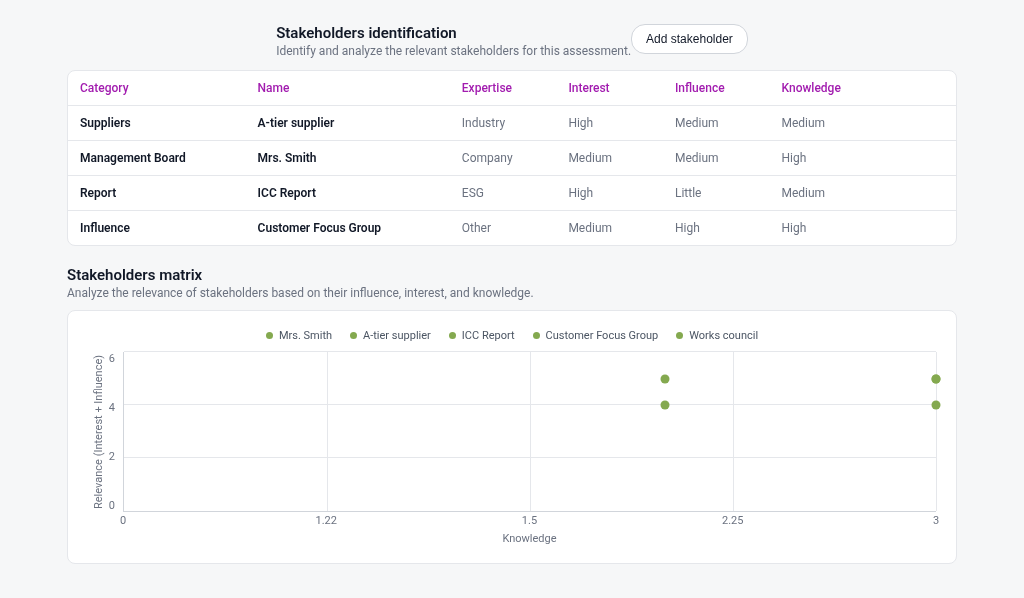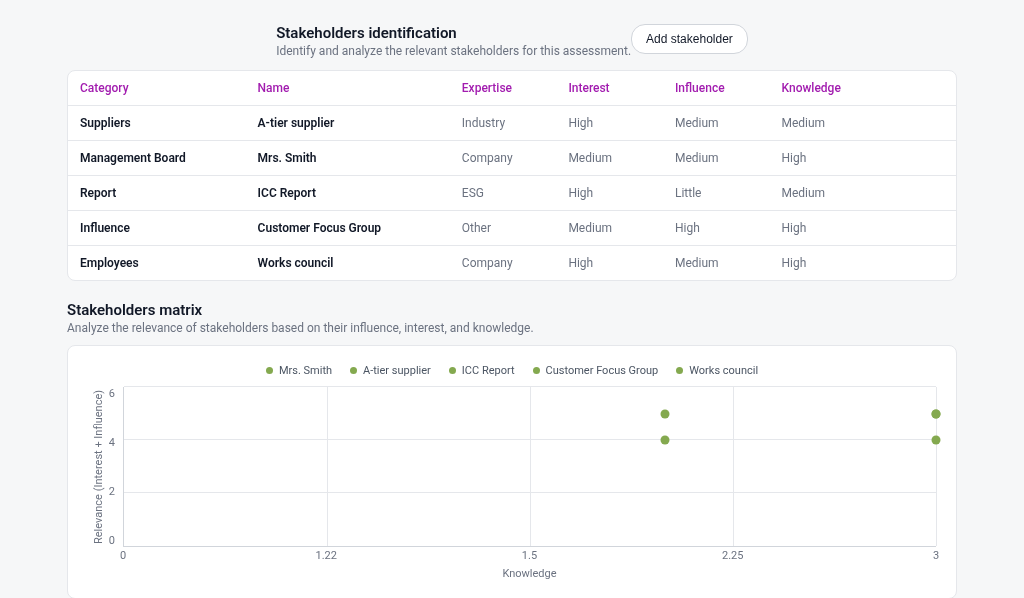--- a/index.html
+++ b/index.html
@@ -117,28 +117,20 @@
             <td class="muted">Medium</td>
           </tr>
           <tr>
             <td class="strong">Influence</td>
             <td class="strong">Customer Focus Group</td>
             <td class="muted">Other</td>
             <td class="muted">Medium</td>
             <td class="muted">High</td>
             <td class="muted">High</td>
           </tr>
-          <tr>
-            <td class="strong">Employees</td>
-            <td class="strong">Works council</td>
-            <td class="muted">Company</td>
-            <td class="muted">High</td>
-            <td class="muted">Medium</td>
-            <td class="muted">High</td>
-          </tr>
         </tbody>
     </table>
   </div>
 
   <div class="gap"></div>
 
   <div>
     <div class="section-title">Stakeholders matrix</div>
     <div class="section-sub">Analyze the relevance of stakeholders based on their influence, interest, and knowledge.</div>
   </div>

